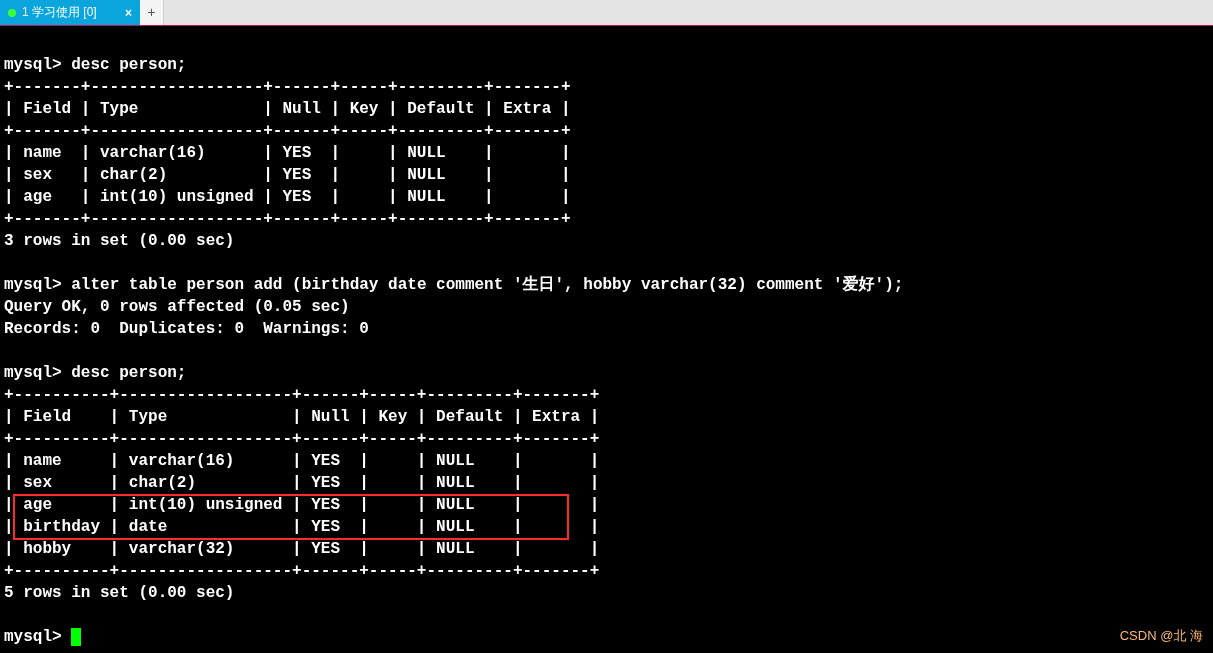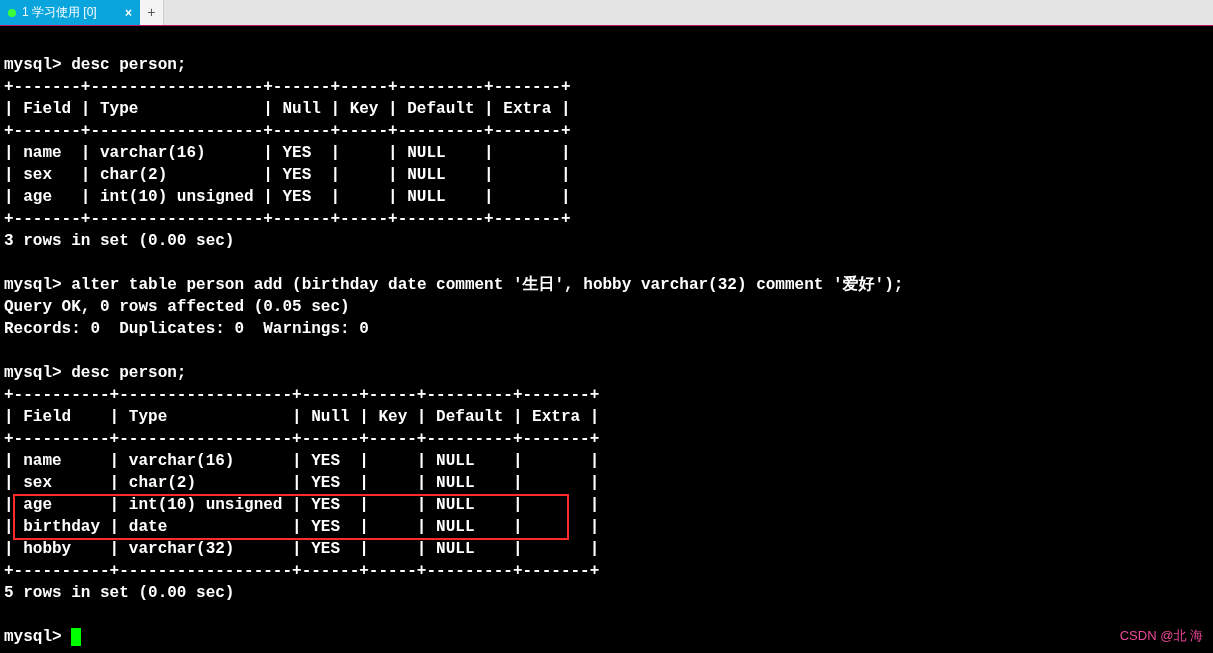--- a/index.html
+++ b/index.html
@@ -68,21 +68,21 @@
   }
   .highlight-box {
     position: absolute;
     border: 2px solid #ff2a2a;
     pointer-events: none;
   }
   .watermark {
     position: absolute;
     bottom: 8px;
     right: 10px;
-    color: #ec4899;
+    color: #fdba74;
     font-family: Arial, sans-serif;
     font-size: 13px;
   }
 </style>
 </head>
 <body>
 
 <div class="tab-bar">
   <div class="tab">
     <span class="dot"></span>

